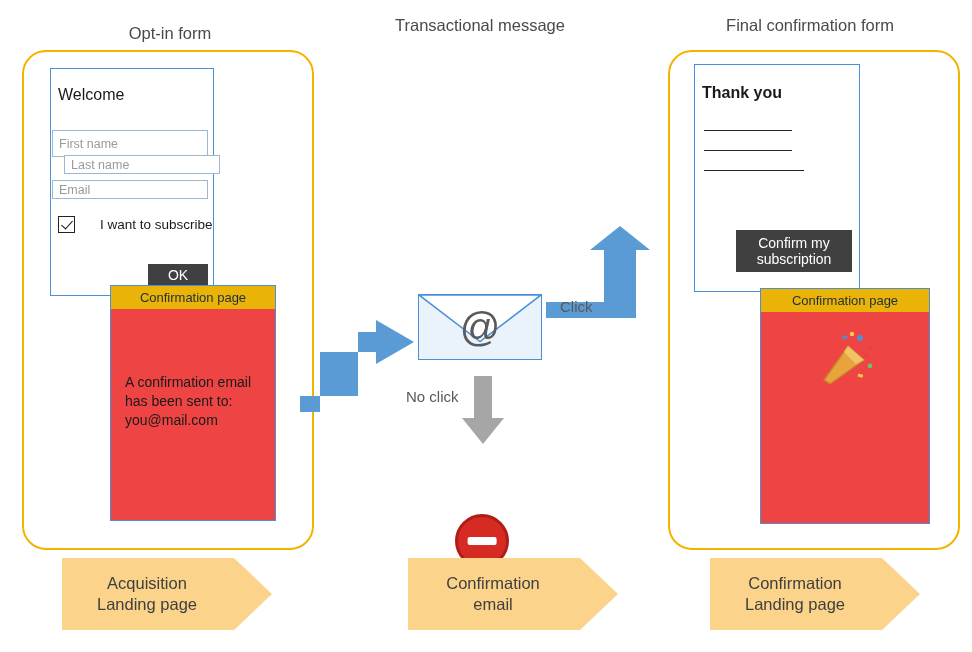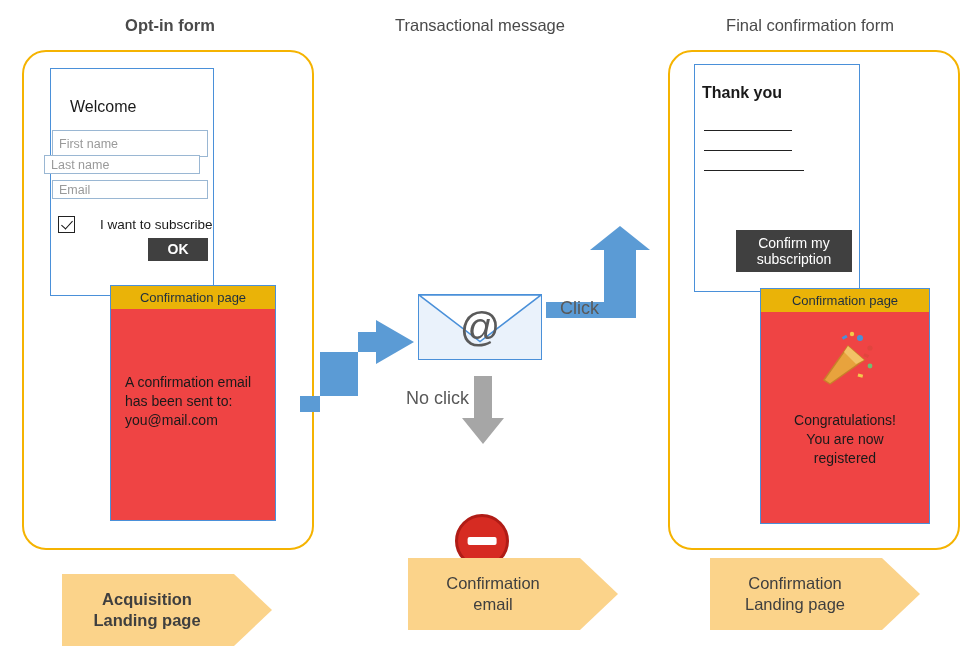--- a/index.html
+++ b/index.html
@@ -147,21 +147,21 @@
   }
   .env-flap {
     position: absolute;
     left: 0; top: 0;
     width: 100%;
     height: 100%;
   }
 
   
   .arrow-label {
-    font-size: 18px;
+    font-size: 15px;
     color: #595959;
     white-space: nowrap;
   }
 
   
   .banner-wrap {
     position: absolute;
   }
   .banner-text {
     position: absolute;
@@ -198,40 +198,40 @@
     height: 8px;
     background: #ffffff;
     border-radius: 2px;
   }
 </style>
 </head>
 <body>
 
 <div class="stage">
 
-  <div class="abs col-heading" style="left:60px; top:16px; width:220px;font-weight:bold;">Opt-in form</div>
+  <div class="abs col-heading" style="left:60px; top:24px; width:220px;">Opt-in form</div>
   <div class="abs col-heading" style="left:700px; top:16px; width:220px;">Final confirmation form</div>
   <div class="abs col-heading" style="left:370px; top:16px; width:220px;">Transactional message</div>
 
   <div class="abs panel" style="left:22px; top:50px; width:292px; height:500px;"></div>
 
   <div class="abs card" style="left:50px; top:68px; width:164px; height:228px;"></div>
 
-  <div class="abs form-title" style="left:70px; top:86px;margin-top:12px;">Welcome</div>
+  <div class="abs form-title" style="left:58px; top:86px;">Welcome</div>
 
   <div class="abs field" style="left:52px; top:130px; width:156px; height:27px;">First name</div>
-  <div class="abs field" style="left:44px; top:155px; width:156px; height:19px;">Last name</div>
+  <div class="abs field" style="left:64px; top:155px; width:156px; height:19px;">Last name</div>
   <div class="abs field" style="left:52px; top:180px; width:156px; height:19px;">Email</div>
 
   <div class="abs checkbox-row" style="left:58px; top:216px;">
     <span class="checkbox-box"></span>
     <span>I want to subscribe</span>
   </div>
 
-  <div class="abs btn-orange" style="left:148px; top:238px; width:60px; height:23px;font-weight:bold;">OK</div>
+  <div class="abs btn-orange" style="left:148px; top:264px; width:60px; height:23px;">OK</div>
 
   <div class="abs conf-header" style="left:110px; top:285px; width:166px; height:24px;">Confirmation page</div>
   <div class="abs conf-body" style="left:110px; top:309px; width:166px; height:212px;">
     <div style="padding:64px 0 0 14px;">
       <div>A confirmation email</div>
       <div>has been sent to:</div>
       <div>you@mail.com</div>
     </div>
   </div>
 
@@ -284,29 +284,24 @@
         <polygon points="10,50 34,16 50,30 16,54" fill="#e8a33d" stroke="#c8812a" stroke-width="1.4"></polygon>
         <polygon points="34,16 50,30 42,34 30,22" fill="#f2c266"></polygon>
         <circle cx="46" cy="8" r="3" fill="#4a90d9"></circle>
         <circle cx="56" cy="18" r="2.6" fill="#e0453e"></circle>
         <circle cx="38" cy="4" r="2.2" fill="#f2c94c"></circle>
         <circle cx="56" cy="36" r="2.4" fill="#6fbf73"></circle>
         <rect x="50" y="24" width="5" height="3" fill="#e0453e" transform="rotate(25 52 25)"></rect>
         <rect x="28" y="6" width="5" height="3" fill="#4a90d9" transform="rotate(-30 30 7)"></rect>
         <rect x="44" y="44" width="5" height="3" fill="#f2c94c" transform="rotate(15 46 45)"></rect>
       </svg>
-      <div style="margin-top:20px;">
-        <div>Congratulations!</div>
-        <div>You are now</div>
-        <div>registered</div>
-      </div>
-    </div>
-  </div>
-
-  <div class="banner-wrap" style="left:62px; top:574px; width:210px; height:72px;font-weight:bold;">
+    </div>
+  </div>
+
+  <div class="banner-wrap" style="left:62px; top:558px; width:210px; height:72px;">
     <svg width="210" height="72" viewBox="0 0 210 72">
       <polygon points="0,0 172,0 210,36 172,72 0,72" fill="#fbd38a"></polygon>
     </svg>
     <div class="banner-text">
       <span>Acquisition</span>
       <span>Landing page</span>
     </div>
   </div>
 
   <div class="banner-wrap" style="left:408px; top:558px; width:210px; height:72px;">

